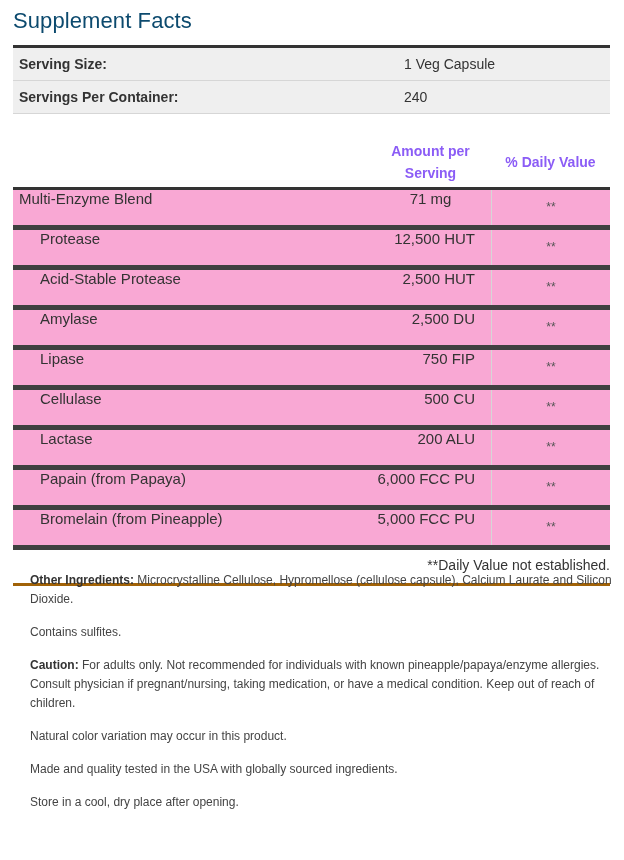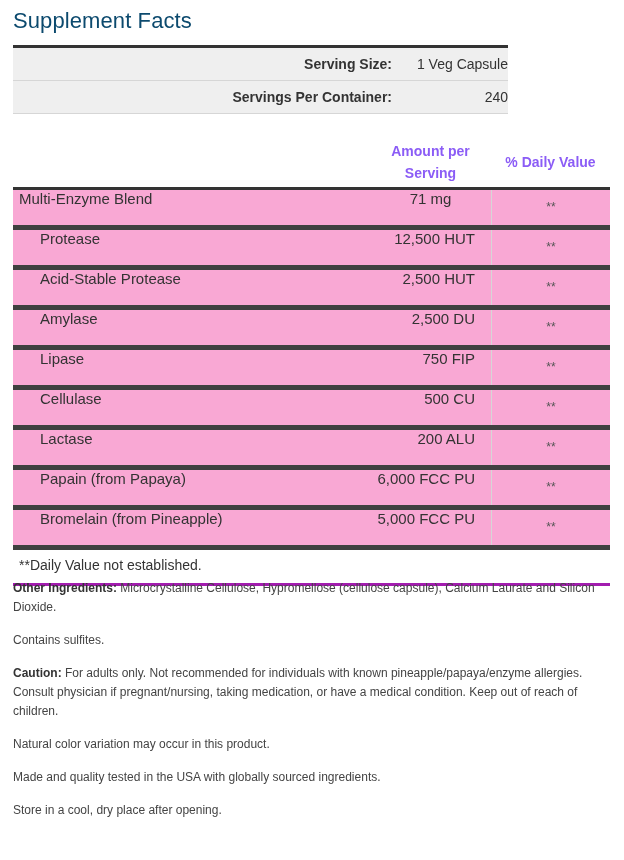--- a/index.html
+++ b/index.html
@@ -7,22 +7,22 @@
       width: 624px; height: 860px; overflow: hidden; position: relative;
       font-family: "Liberation Sans", "DejaVu Sans", sans-serif;
       color: #333333;
     }
     .title {
       position: absolute; left: 13px; top: 8px;
       font-size: 22px; font-weight: normal; color: #0c4a6e;
       letter-spacing: 0.1px; margin: 0;
     }
     .serving-table {
-      position: absolute; left: 13px; top: 45px; width: 495px;
-      border-top: 3px solid #333; border-collapse: collapse; text-align: right;
+      position: absolute; left: 13px; top: 45px; width: 597px;
+      border-top: 3px solid #333; border-collapse: collapse;
     }
     .serving-row {
       display: flex; height: 32px; align-items: center;
       background: #efefef; border-bottom: 1px solid #d6d6d6;
       font-size: 14px;
     }
     .serving-row .lbl { width: 373px; padding-left: 6px; font-weight: bold; color: #333; }
     .serving-row .val { flex: 1; color: #333; margin-left: 12px; }
 
     .amount-header {
@@ -45,25 +45,25 @@
     .fact-row .name { width: 357px; padding-left: 6px; box-sizing: border-box; }
     .fact-row.sub .name { padding-left: 27px; }
     .fact-row .amt { width: 121px; text-align: right; padding-right: 16px; box-sizing: border-box; }
     .fact-row .amt.center { text-align: center; padding-right: 0; }
     .fact-row .dv {
       flex: 1; text-align: center; height: 100%; line-height: 35px;
       border-left: 1px solid #d6d6d6; font-size: 12px; color: #555;
     }
     .footnote {
       height: 33px; line-height: 31px; padding-left: 6px; font-size: 14px; color: #333;
-      border-bottom: 3px solid #a21caf; background: #fff;
+      border-bottom: 3px solid #a16207; background: #fff; text-align: right;
     }
     .notes {
-      position: absolute; left: 13px; top: 571px; width: 590px;
-      font-size: 12px; line-height: 19px; color: #444; margin-top: 8px;
+      position: absolute; left: 30px; top: 571px; width: 590px;
+      font-size: 12px; line-height: 19px; color: #444;
     }
     .notes p { margin: 0 0 14px 0; }
     .notes b { color: #333; }
   </style>
 </head>
 <body>
 
 <h1 class="title">Supplement Facts</h1>
 
 <div class="serving-table">

